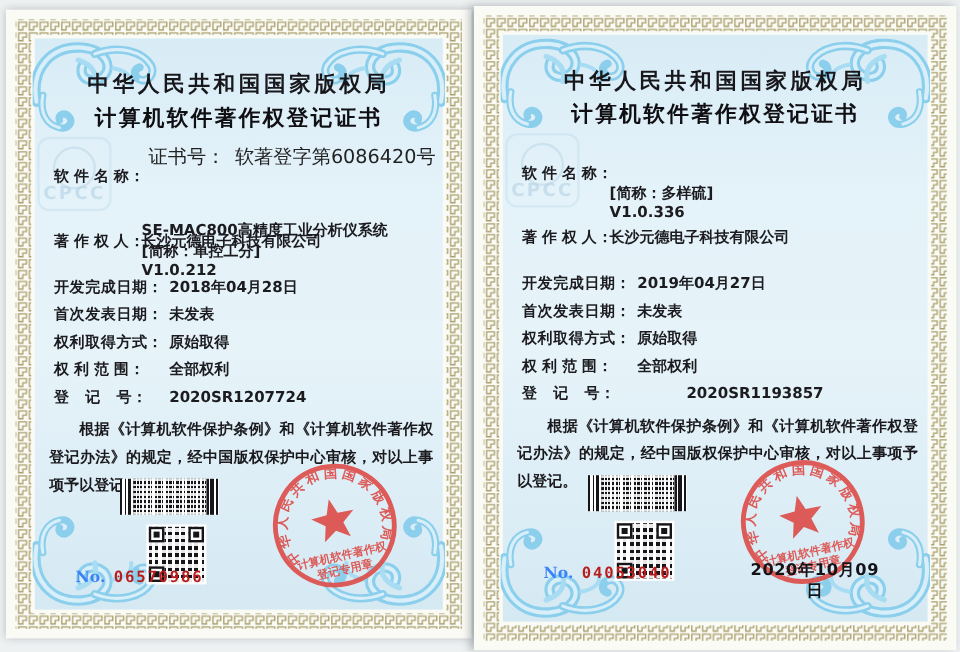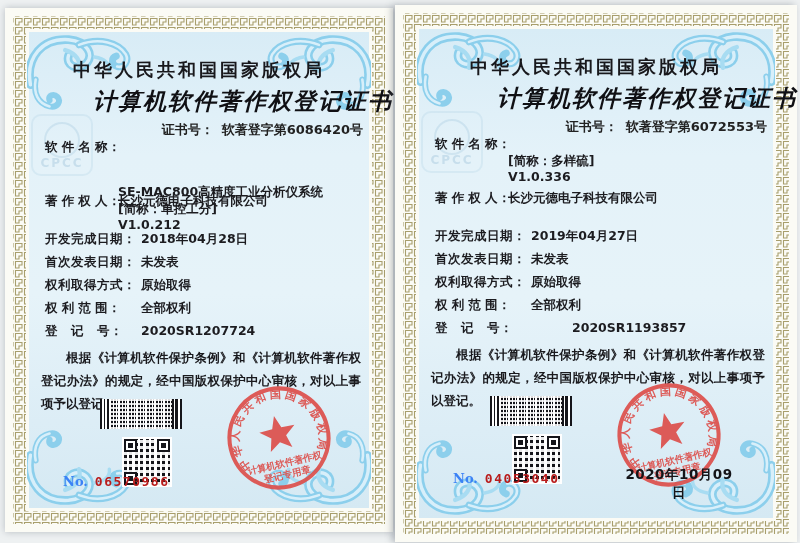--- a/index.html
+++ b/index.html
@@ -24,27 +24,26 @@
   .corner.tl{left:-2px;top:-2px;}
   .corner.tr{right:-2px;top:-2px;transform:scaleX(-1);}
   .corner.bl{left:-2px;bottom:-2px;transform:scaleY(-1);}
   .corner.br{right:-2px;bottom:-2px;transform:scale(-1,-1);}
   .content{position:absolute;left:0;top:0;right:0;bottom:0;color:#1c1c20;}
   .authority{
     position:absolute;top:50px;left:0;right:0;text-align:center;
     font-size:18px;font-weight:bold;letter-spacing:3px;color:#18181c;
   }
   .cert-title{
-    position:absolute;top:78px;left:0;right:0;text-align:right;
-    font-size:23px;font-weight:bold;letter-spacing:2px;color:#101014;
+    position:absolute;top:78px;left:0;right:0;text-align:center;
+    font-size:18px;font-weight:bold;letter-spacing:2px;color:#101014;
     font-family:"DejaVu Serif","DejaVu Sans",serif;
-    font-style:italic;
   }
   .certno-line{
-    position:absolute;top:113px;right:30px;font-size:13px;font-weight:bold;color:#222;
+    position:absolute;top:113px;right:30px;font-size:16px;font-weight:normal;color:#222;
   }
   .certno-line .lbl{margin-right:8px;}
   .row{position:absolute;left:40px;right:26px;font-size:12.5px;font-weight:bold;}
   .row .lbl{position:absolute;left:0;top:0;letter-spacing:0.5px;white-space:nowrap;font-family:Liberation Serif, serif;}
   .row .val{position:absolute;left:72px;top:0;white-space:nowrap;}
   .val-multiline{line-height:16.5px;white-space:nowrap;}
   .statement{
     position:absolute;left:36px;right:32px;top:338px;
     font-size:12.5px;font-weight:bold;line-height:23px;text-indent:2em;
     text-align:justify;color:#1a1a1e;
@@ -79,21 +78,21 @@
     position:absolute;left:226px;top:461px;width:116px;text-align:center;
     font-size:13.5px;font-weight:bold;color:#141418;letter-spacing:0.5px;
   }
   .watermark{
     position:absolute;left:26px;top:106px;width:58px;height:58px;border-radius:10px;
     border:2px solid rgba(110,165,200,.35);opacity:.35;pointer-events:none;
   }
   .watermark .wm-circle{position:absolute;left:11px;top:6px;width:32px;height:32px;border-radius:50%;
     border:2px solid rgba(110,165,200,.5);}
   .watermark .wm-text{position:absolute;left:0;right:0;bottom:4px;text-align:center;
-    font-size:12px;letter-spacing:2px;color:rgba(100,155,190,.65);font-weight:bold;}
+    font-size:15px;letter-spacing:2px;color:rgba(100,155,190,.65);font-weight:bold;}
   .hidden-defs{position:absolute;width:0;height:0;overflow:hidden;}
 </style>
 </head>
 <body>
 
 <svg class="hidden-defs" aria-hidden="true">
   <defs>
     <symbol id="flourish" viewBox="0 0 120 90">
       <g fill="none" stroke-linecap="round">
         <path d="M4,62 C-2,30 18,8 48,10 C70,12 78,28 68,38 C58,46 44,40 48,28" stroke="#8ccfec" stroke-width="10"></path>
@@ -242,23 +241,20 @@
   </div>
 
   <div class="content">
     <div class="watermark">
       <div class="wm-circle"></div>
       <div class="wm-text">CPCC</div>
     </div>
 
     <div class="authority">中华人民共和国国家版权局</div>
     <div class="cert-title">计算机软件著作权登记证书</div>
-    <div class="certno-line">
-      <span class="lbl">证书号：</span><span>软著登字第6072553号</span>
-    </div>
 
     <div class="row" style="top:131px;">
       <span class="lbl">软 件 名 称：</span>
       <span class="val val-multiline" style="left:73px;">
         <br>
         <span>[简称：多样硫]</span><br>
         <span>V1.0.336</span>
       </span>
     </div>
 

